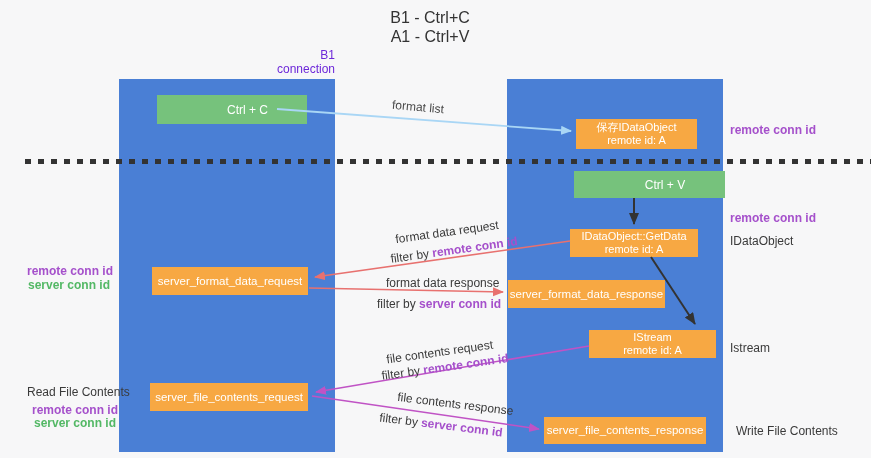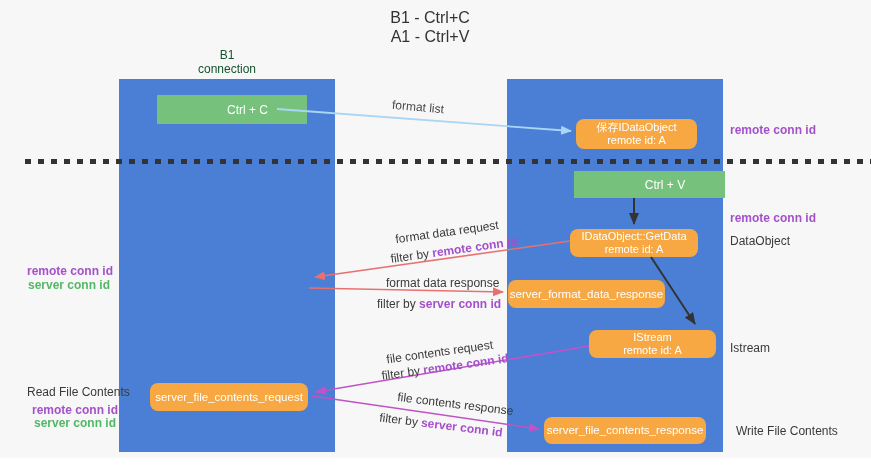--- a/index.html
+++ b/index.html
@@ -1,30 +1,30 @@
 <!DOCTYPE html>
 <html><head>
 <meta charset="utf-8">
 <style>
   html,body{margin:0;padding:0;}
   body{background:#f7f7f8;font-family:"Liberation Sans","DejaVu Sans",sans-serif;}
   #stage{position:relative;width:871px;height:467px;background:#f7f7f8;overflow:hidden;}
 
   .title{position:absolute;left:0;top:8px;width:860px;text-align:center;
          font-size:16px;line-height:19px;color:#333;}
-  .col-header{position:absolute;text-align:center;font-size:12px;line-height:14px;color:#14532d;}
+  .col-header{position:absolute;text-align:right;font-size:12px;line-height:14px;color:#6d28d9;}
   .col{position:absolute;top:79px;height:373px;background:#4a7fd5;z-index:1;}
 
   .dash-line{position:absolute;left:25px;top:159px;width:846px;height:5px;z-index:3;
              background:repeating-linear-gradient(90deg,#333 0 6px,transparent 6px 13px);}
 
   .box{position:absolute;z-index:4;display:flex;flex-direction:column;align-items:center;
        justify-content:center;color:#fff;text-align:center;}
   .box.green{background:#76c27c;font-size:12px;padding-left:31px;}
-  .box.orange{background:#f7a843;font-size:11px;line-height:13px;border-radius:8px;}
+  .box.orange{background:#f7a843;font-size:11px;line-height:13px;}
   .box .l1,.box .l2{display:block;width:100%;}
 
   .lbl{position:absolute;font-size:12px;color:#3a3a3a;white-space:nowrap;z-index:6;}
   .purple{color:#a550cb;font-weight:bold;}
   .greent{color:#53b865;font-weight:bold;}
   .rot-neg{transform:rotate(-8deg);}
   .rot-pos{transform:rotate(7deg);}
   .rot-fl{transform:rotate(5deg);color:#4a4a4a;}
 
   svg.arrows{position:absolute;left:0;top:0;z-index:5;pointer-events:none;}
@@ -61,20 +61,23 @@
 
   <div class="box green" style="left:574px;top:171px;width:120px;height:27px;">
     <span>Ctrl + V</span>
   </div>
 
   <div class="box orange" style="left:570px;top:229px;width:128px;height:28px;">
     <span class="l1">IDataObject::GetData</span>
     <span class="l2">remote id: A</span>
   </div>
 
+  <div class="box orange" style="left:152px;top:267px;width:156px;height:28px;font-size:11.5px;">
+    <span>server_format_data_request</span>
+  </div>
 
   <div class="box orange" style="left:508px;top:280px;width:157px;height:28px;font-size:11.5px;">
     <span>server_format_data_response</span>
   </div>
 
   <div class="box orange" style="left:589px;top:330px;width:127px;height:28px;">
     <span class="l1">IStream</span>
     <span class="l2">remote id: A</span>
   </div>
 
@@ -131,21 +134,21 @@
   </div>
 
   <div class="lbl rot-pos" style="left:397px;top:397px;">file contents response</div>
   <div class="lbl rot-pos" style="left:379px;top:418px;">
     <span>filter by</span>
     <span class="purple">server conn id</span>
   </div>
 
   <div class="lbl purple" style="left:730px;top:123px;">remote conn id</div>
   <div class="lbl purple" style="left:730px;top:211px;">remote conn id</div>
-  <div class="lbl" style="left:730px;top:234px;">DataObject</div>
+  <div class="lbl" style="left:730px;top:234px;">IDataObject</div>
   <div class="lbl" style="left:730px;top:341px;">Istream</div>
   <div class="lbl" style="left:736px;top:424px;">Write File Contents</div>
 
   <div class="lbl purple" style="left:27px;top:264px;">remote conn id</div>
   <div class="lbl greent" style="left:28px;top:278px;">server conn id</div>
   <div class="lbl" style="left:27px;top:385px;">Read File Contents</div>
   <div class="lbl purple" style="left:32px;top:403px;">remote conn id</div>
   <div class="lbl greent" style="left:34px;top:416px;">server conn id</div>
 
   <div class="bottom-strip"></div>

